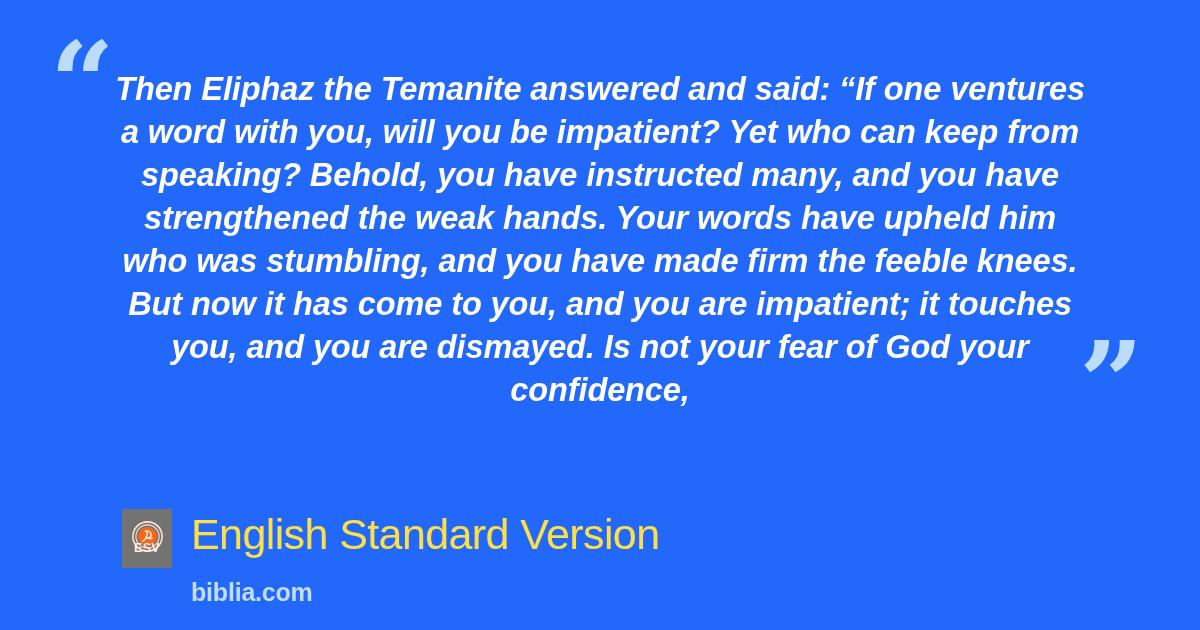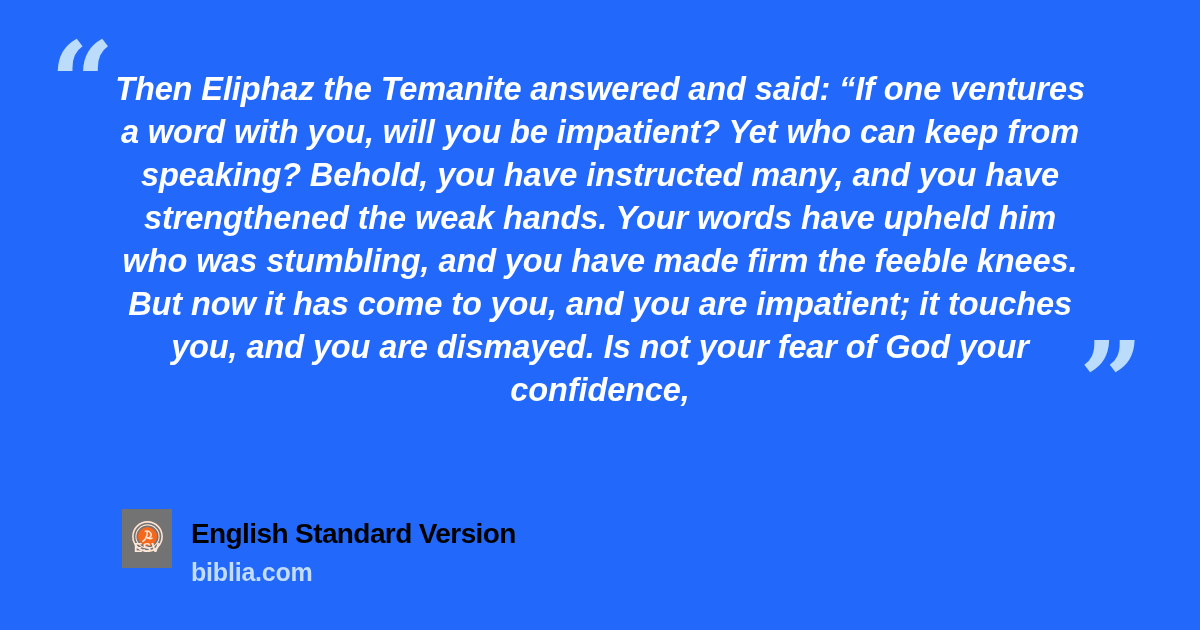--- a/index.html
+++ b/index.html
@@ -100,34 +100,34 @@
   }
 
   #footer-text {
     margin-left: 19px;
     display: flex;
     flex-direction: column;
     justify-content: flex-start;
     padding-top: 1px;
   }
   #version-title {
-    color: #000000;
-    font-size: 28px;
-    font-weight: 700;
+    color: #fde047;
+    font-size: 43px;
+    font-weight: 400;
     line-height: 48px;
     letter-spacing: -0.6px;
     white-space: nowrap;
   }
   #site-url {
     color: #c2dcfc;
     font-size: 25px;
     font-weight: 700;
     line-height: 28px;
     letter-spacing: -0.2px;
-    margin-top: 0;
+    margin-top: 20px;
     white-space: nowrap;
   }
 </style>
 </head>
 <body>
 
 <div id="card">
 
   <div class="quote-mark" id="quote-open">“</div>
 

